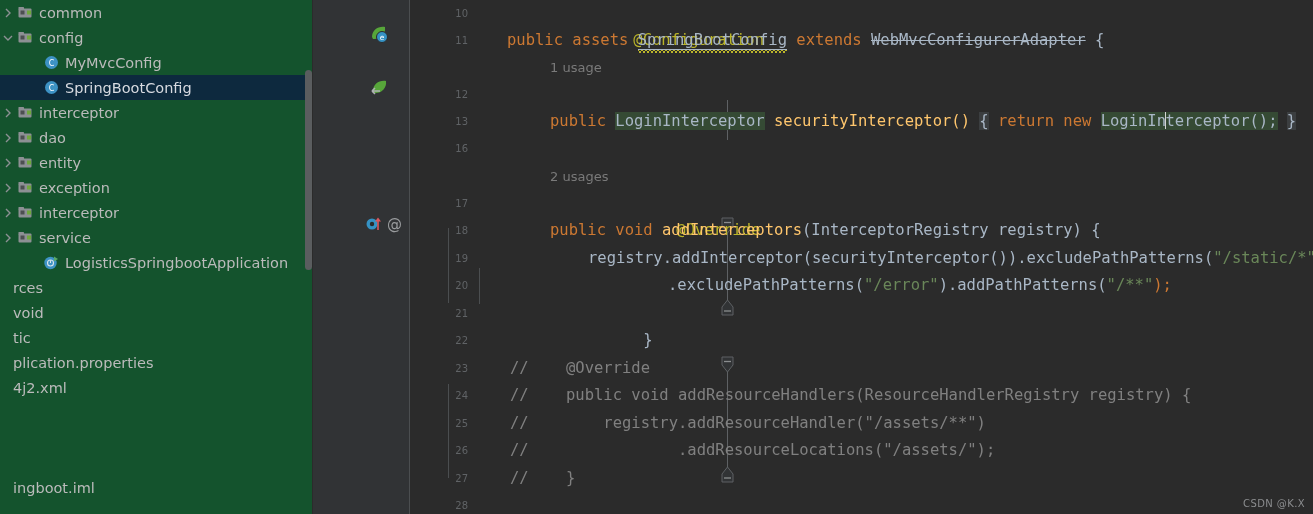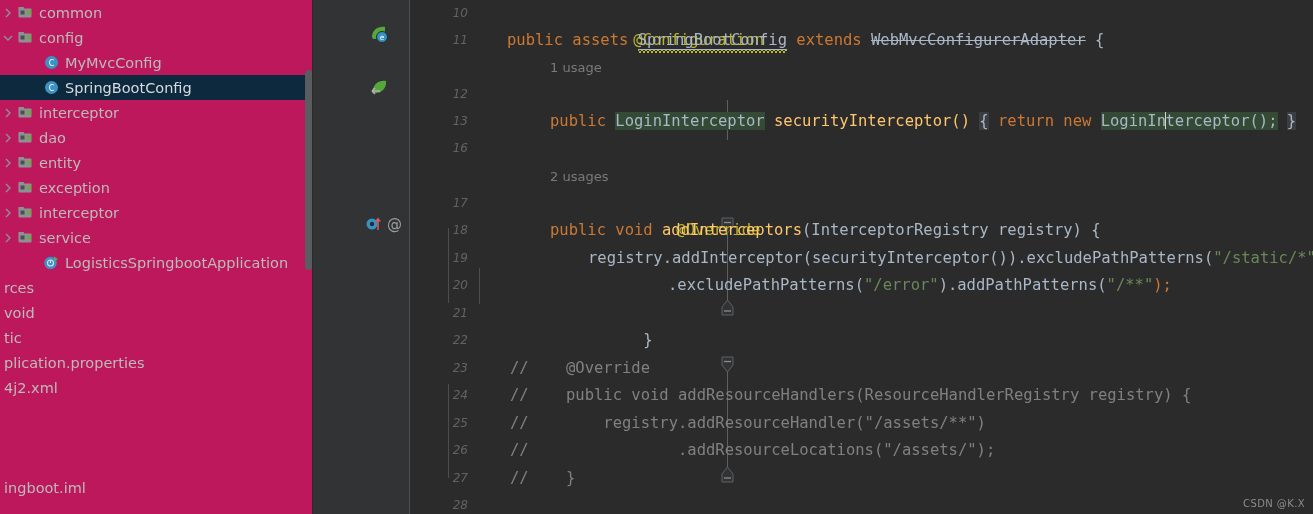--- a/index.html
+++ b/index.html
@@ -8,21 +8,21 @@
     background: #3C3F41;
     font-family: "DejaVu Sans", sans-serif;
     overflow: hidden;
   }
   #app { position: relative; width: 1313px; height: 514px; display: flex; }
 
   
   #sidebar {
     position: relative;
     width: 313px; height: 514px;
-    background: #be185d;
+    background: #14532d;
     flex: 0 0 313px;
     overflow: hidden;
   }
   .tree-row {
     position: relative;
     height: 25px;
     display: flex;
     align-items: center;
     white-space: nowrap;
     font-size: 14.5px;
@@ -36,21 +36,21 @@
     display: flex; align-items: center; justify-content: center;
     color: #8D9094; font-size: 10px; line-height: 1;
   }
   .arrow svg { display: block; }
   .folder-icon { width: 18px; flex: 0 0 18px; display: flex; align-items: center; justify-content: center; }
   .class-icon { width: 18px; flex: 0 0 18px; display: flex; align-items:center; justify-content:center; }
   .tree-label { padding-left: 5px; }
 
   
   .tree-row.clipped { padding-left: 0; }
-  .tree-row.clipped .tree-label { padding-left: 4px; }
+  .tree-row.clipped .tree-label { padding-left: 13px; }
 
   #sidebar-scrollbar {
     position: absolute;
     right: 1px; top: 70px;
     width: 7px; height: 200px;
     background: #5A5D5F;
     border-radius: 4px;
   }
   #sidebar-divider {
     position: absolute; top: 0; right: 0; width: 1px; height: 514px;
@@ -75,23 +75,22 @@
     position: absolute; left: 96px; top: 0; width: 1px; height: 514px;
     background: #4B4E50;
   }
   .code-area { position: absolute; left: 97px; top: 0; right: 0; height: 514px; }
 
   .row { position: relative; height: 27.4px; }
   .lnum {
     position: absolute; left: 0; width: 58px;
     text-align: right;
     font-family: "DejaVu Sans", sans-serif;
-    font-size: 12px; color: #606366;
+    font-size: 10px; color: #606366;
     line-height: 27.4px;
-    font-style: italic;
   }
   .codeline {
     position: absolute; left: 97px;
     font-size: 15.5px; line-height: 27.4px;
     white-space: pre; color: #A9B7C6;
   }
   .hintline {
     position: absolute; left: 97px;
     font-family: "DejaVu Sans", sans-serif;
     font-size: 13px; line-height: 27.4px;

